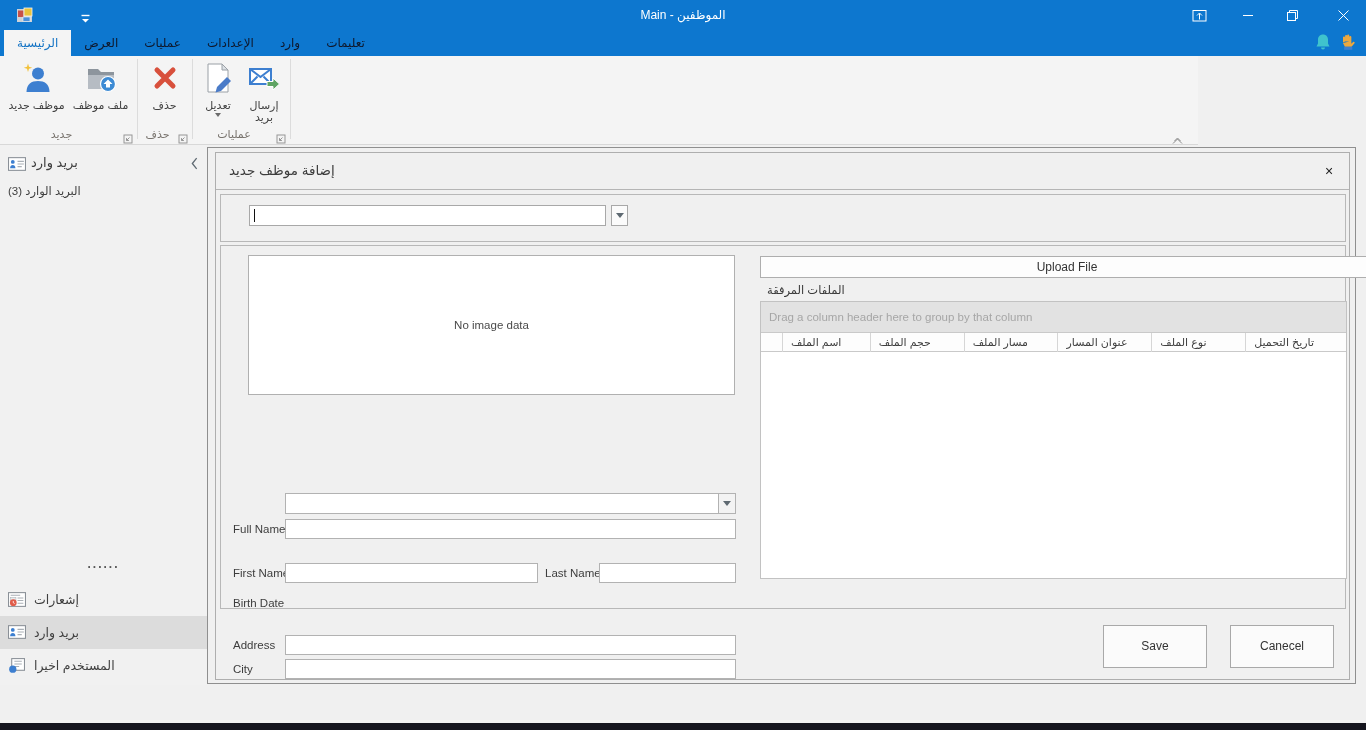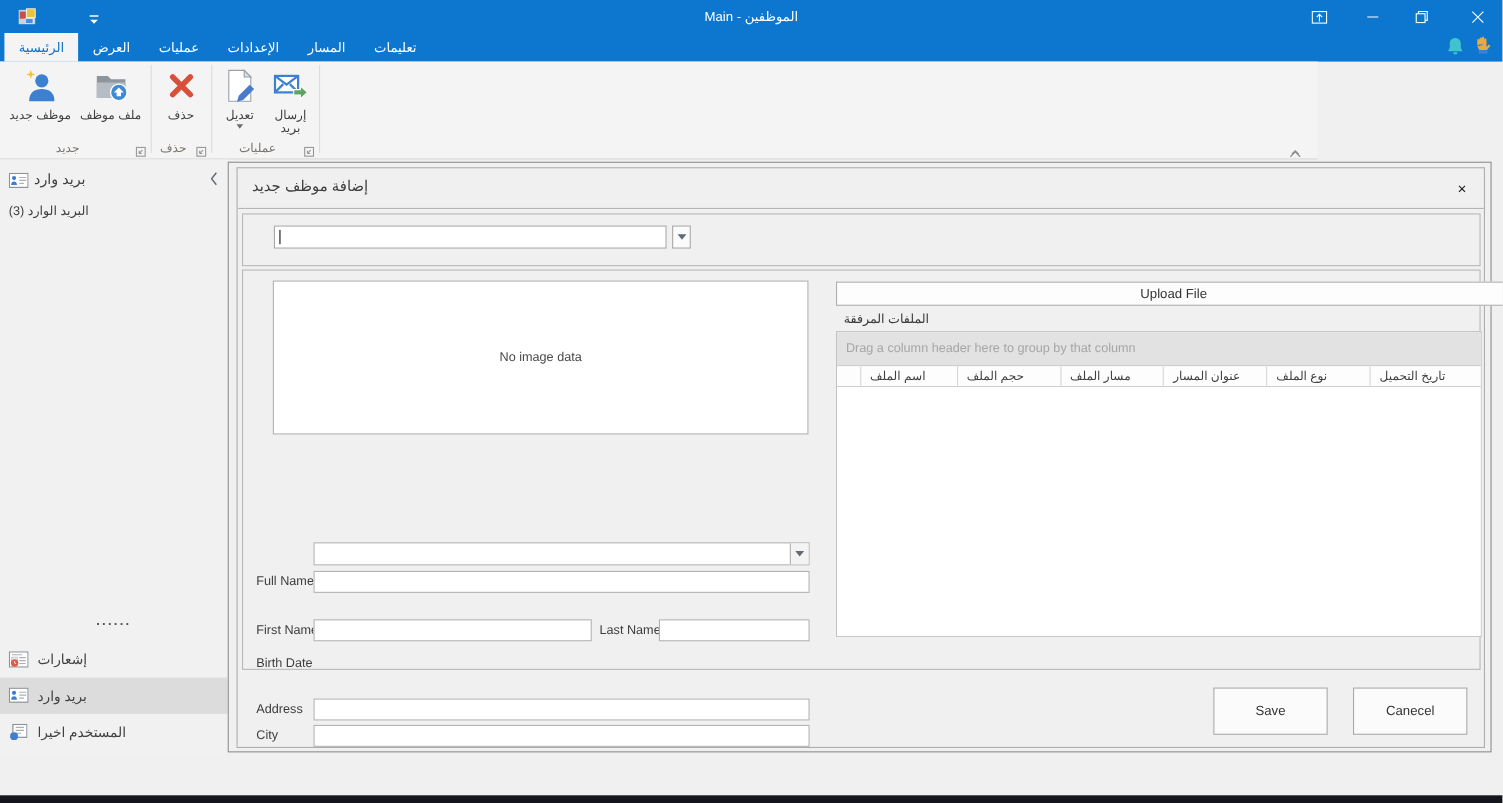--- a/index.html
+++ b/index.html
@@ -10,21 +10,21 @@
 .titlebar{position:absolute;left:0;top:0;width:1366px;height:30px;background:#0d77cf;}
 .app-icon{position:absolute;left:16px;top:6px;width:18px;height:18px;}
 .qat-arrow{position:absolute;left:80px;top:10px;width:11px;height:10px;}
 .title-text{position:absolute;left:0;right:0;top:0;height:30px;line-height:30px;text-align:center;color:#fff;font-size:12px;direction:rtl;}
 .win-btn{position:absolute;top:0;height:30px;width:44px;display:flex;align-items:center;justify-content:center;cursor:default;}
 .wb-pin{left:1177px;}.wb-min{left:1226px;}.wb-restore{left:1270px;}.wb-close{left:1320px;width:46px;}
 
 
 .tabrow{position:absolute;left:0;top:30px;width:1366px;height:26px;background:#0d77cf;}
 .tabs{position:absolute;left:4px;top:0;height:26px;display:flex;}
-.tab{height:26px;line-height:26px;padding:0 13px;color:#ffffff;font-size:12px;white-space:nowrap;}
+.tab{height:26px;line-height:26px;padding:0 13px;color:#0f172a;font-size:12px;white-space:nowrap;}
 .tab.active{background:#f4f4f4;color:#1272c4;}
 .tabrow-icons{position:absolute;right:8px;top:3px;height:22px;display:flex;align-items:center;gap:8px;}
 
 
 .ribbon{position:absolute;left:0;top:56px;width:1198px;height:89px;background:#f4f4f4;border-bottom:1px solid #d8d8d8;}
 .rgroup{position:absolute;top:0;height:88px;}
 .rg1{left:0;width:137px;}.rg2{left:137px;width:55px;padding-left:27px;}.rg3{left:192px;width:98px;}
 .rsep{position:absolute;top:3px;height:80px;width:1px;background:#dcdcdc;}
 .rbtns{position:absolute;left:0;top:4px;right:0;display:flex;justify-content:center;}
 .rbtn{display:flex;flex-direction:column;align-items:center;padding-top:2px;cursor:default;}
@@ -128,21 +128,21 @@
         </svg>
     </div>
   </div>
 
   <div class="tabrow">
     <div class="tabs">
       <div class="tab active">الرئيسية</div>
       <div class="tab">العرض</div>
       <div class="tab">عمليات</div>
       <div class="tab">الإعدادات</div>
-      <div class="tab">المسار</div>
+      <div class="tab">وارد</div>
       <div class="tab">تعليمات</div>
     </div>
     <div class="tabrow-icons">
       <span>
         <svg width="16" height="18" viewBox="0 0 16 18">
             <path d="M8 1.5c3 0 5 2.2 5 5v4l1.5 3h-13L3 10.5v-4c0-2.8 2-5 5-5z" fill="#3fc3cd"></path>
             <path d="M6 14.5a2 2 0 004 0z" fill="#3fc3cd"></path>
           </svg>
       </span>
       <span>

